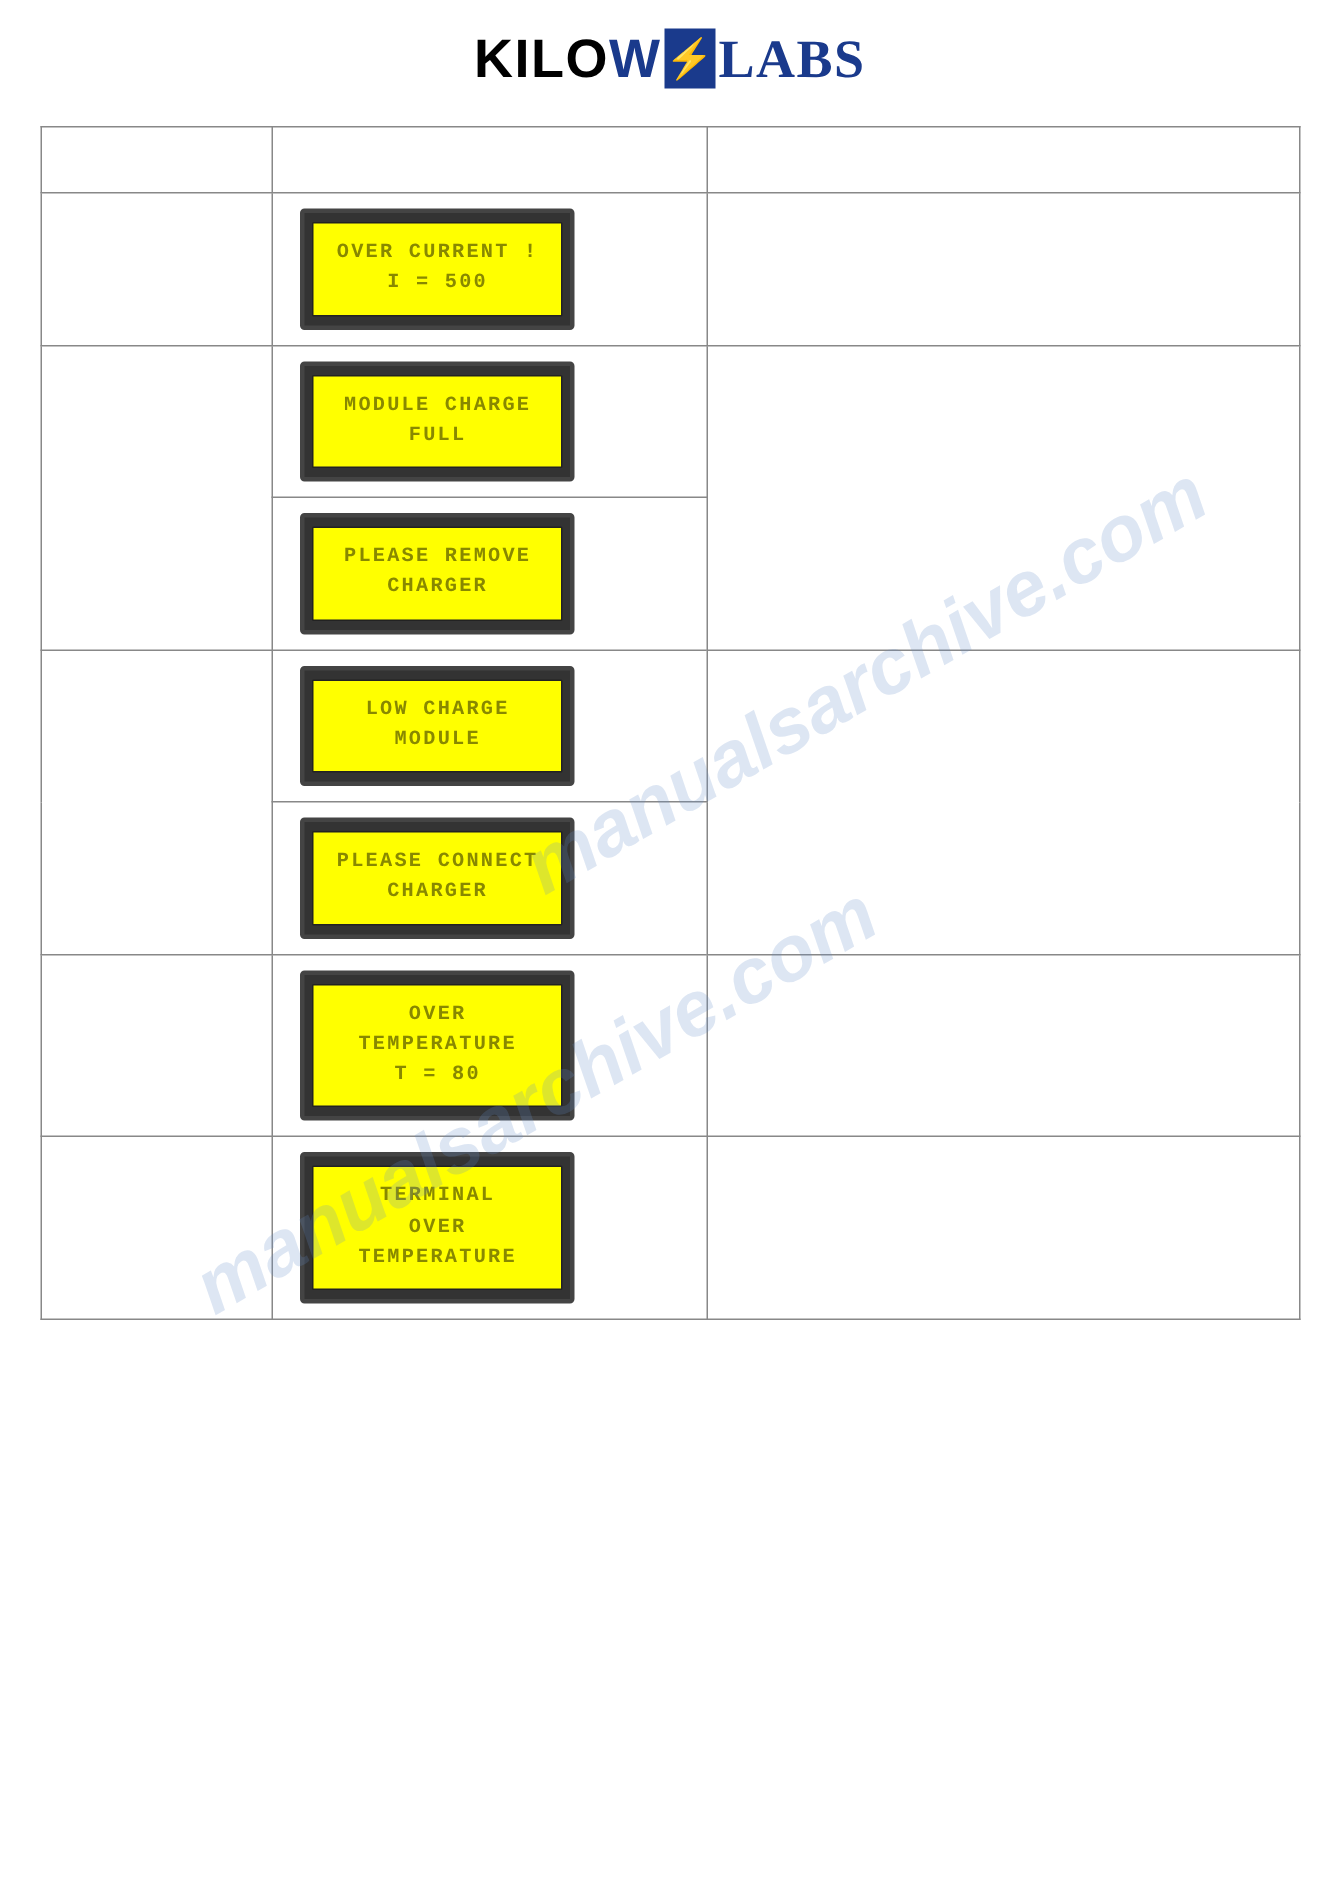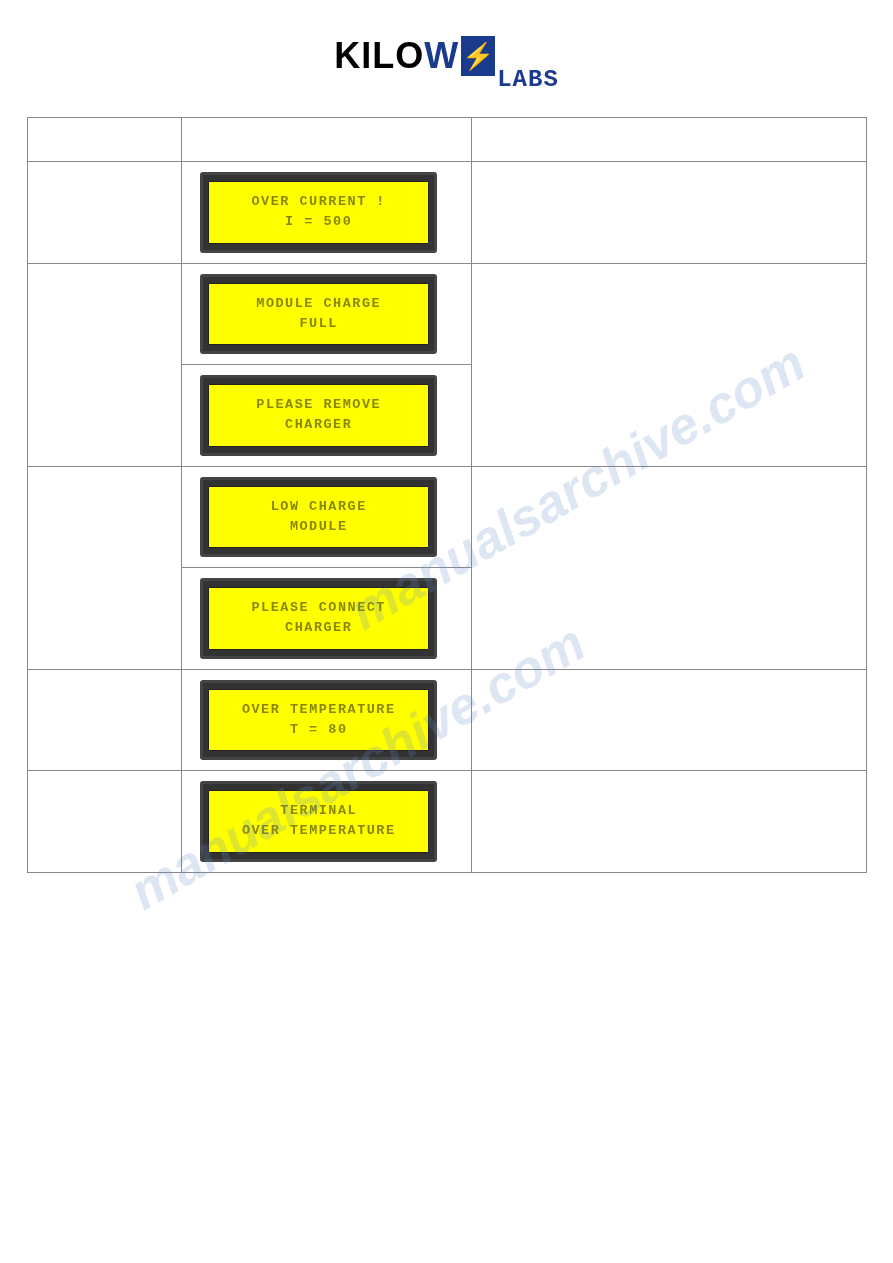--- a/index.html
+++ b/index.html
@@ -54,27 +54,26 @@
       margin: 0 2px;
       position: relative;
     }
     .logo-bolt-inner {
       color: #f47920;
       font-size: 26px;
       font-weight: 900;
       line-height: 1;
     }
     .logo-labs {
-      font-size: 24px;
+      font-size: 36px;
       font-weight: 900;
       color: #1a3a8c;
       letter-spacing: 1px;
-      font-family: Liberation Mono, monospace;
-      text-transform: uppercase;
-      margin-top: 48px;
+      font-family: Liberation Serif, serif;
+      text-transform: uppercase;
     }
     .logo-tagline {
       display: block;
       font-size: 9px;
       letter-spacing: 3px;
       color: #1a3a8c;
       text-align: right;
       margin-top: -4px;
       font-weight: bold;
       text-transform: uppercase;
@@ -113,21 +112,21 @@
       padding: 10px 18px;
     }
 
     
     .lcd-display {
       background: #333;
       border: 3px solid #444;
       border-radius: 3px;
       padding: 6px 5px;
       display: inline-block;
-      width: 237px;
+      width: 183px;
     }
     .lcd-inner {
       background: #ffff00;
       border: 1.5px solid #222;
       border-radius: 1px;
       padding: 10px 8px;
       text-align: center;
       min-height: 58px;
       display: flex;
       align-items: center;

